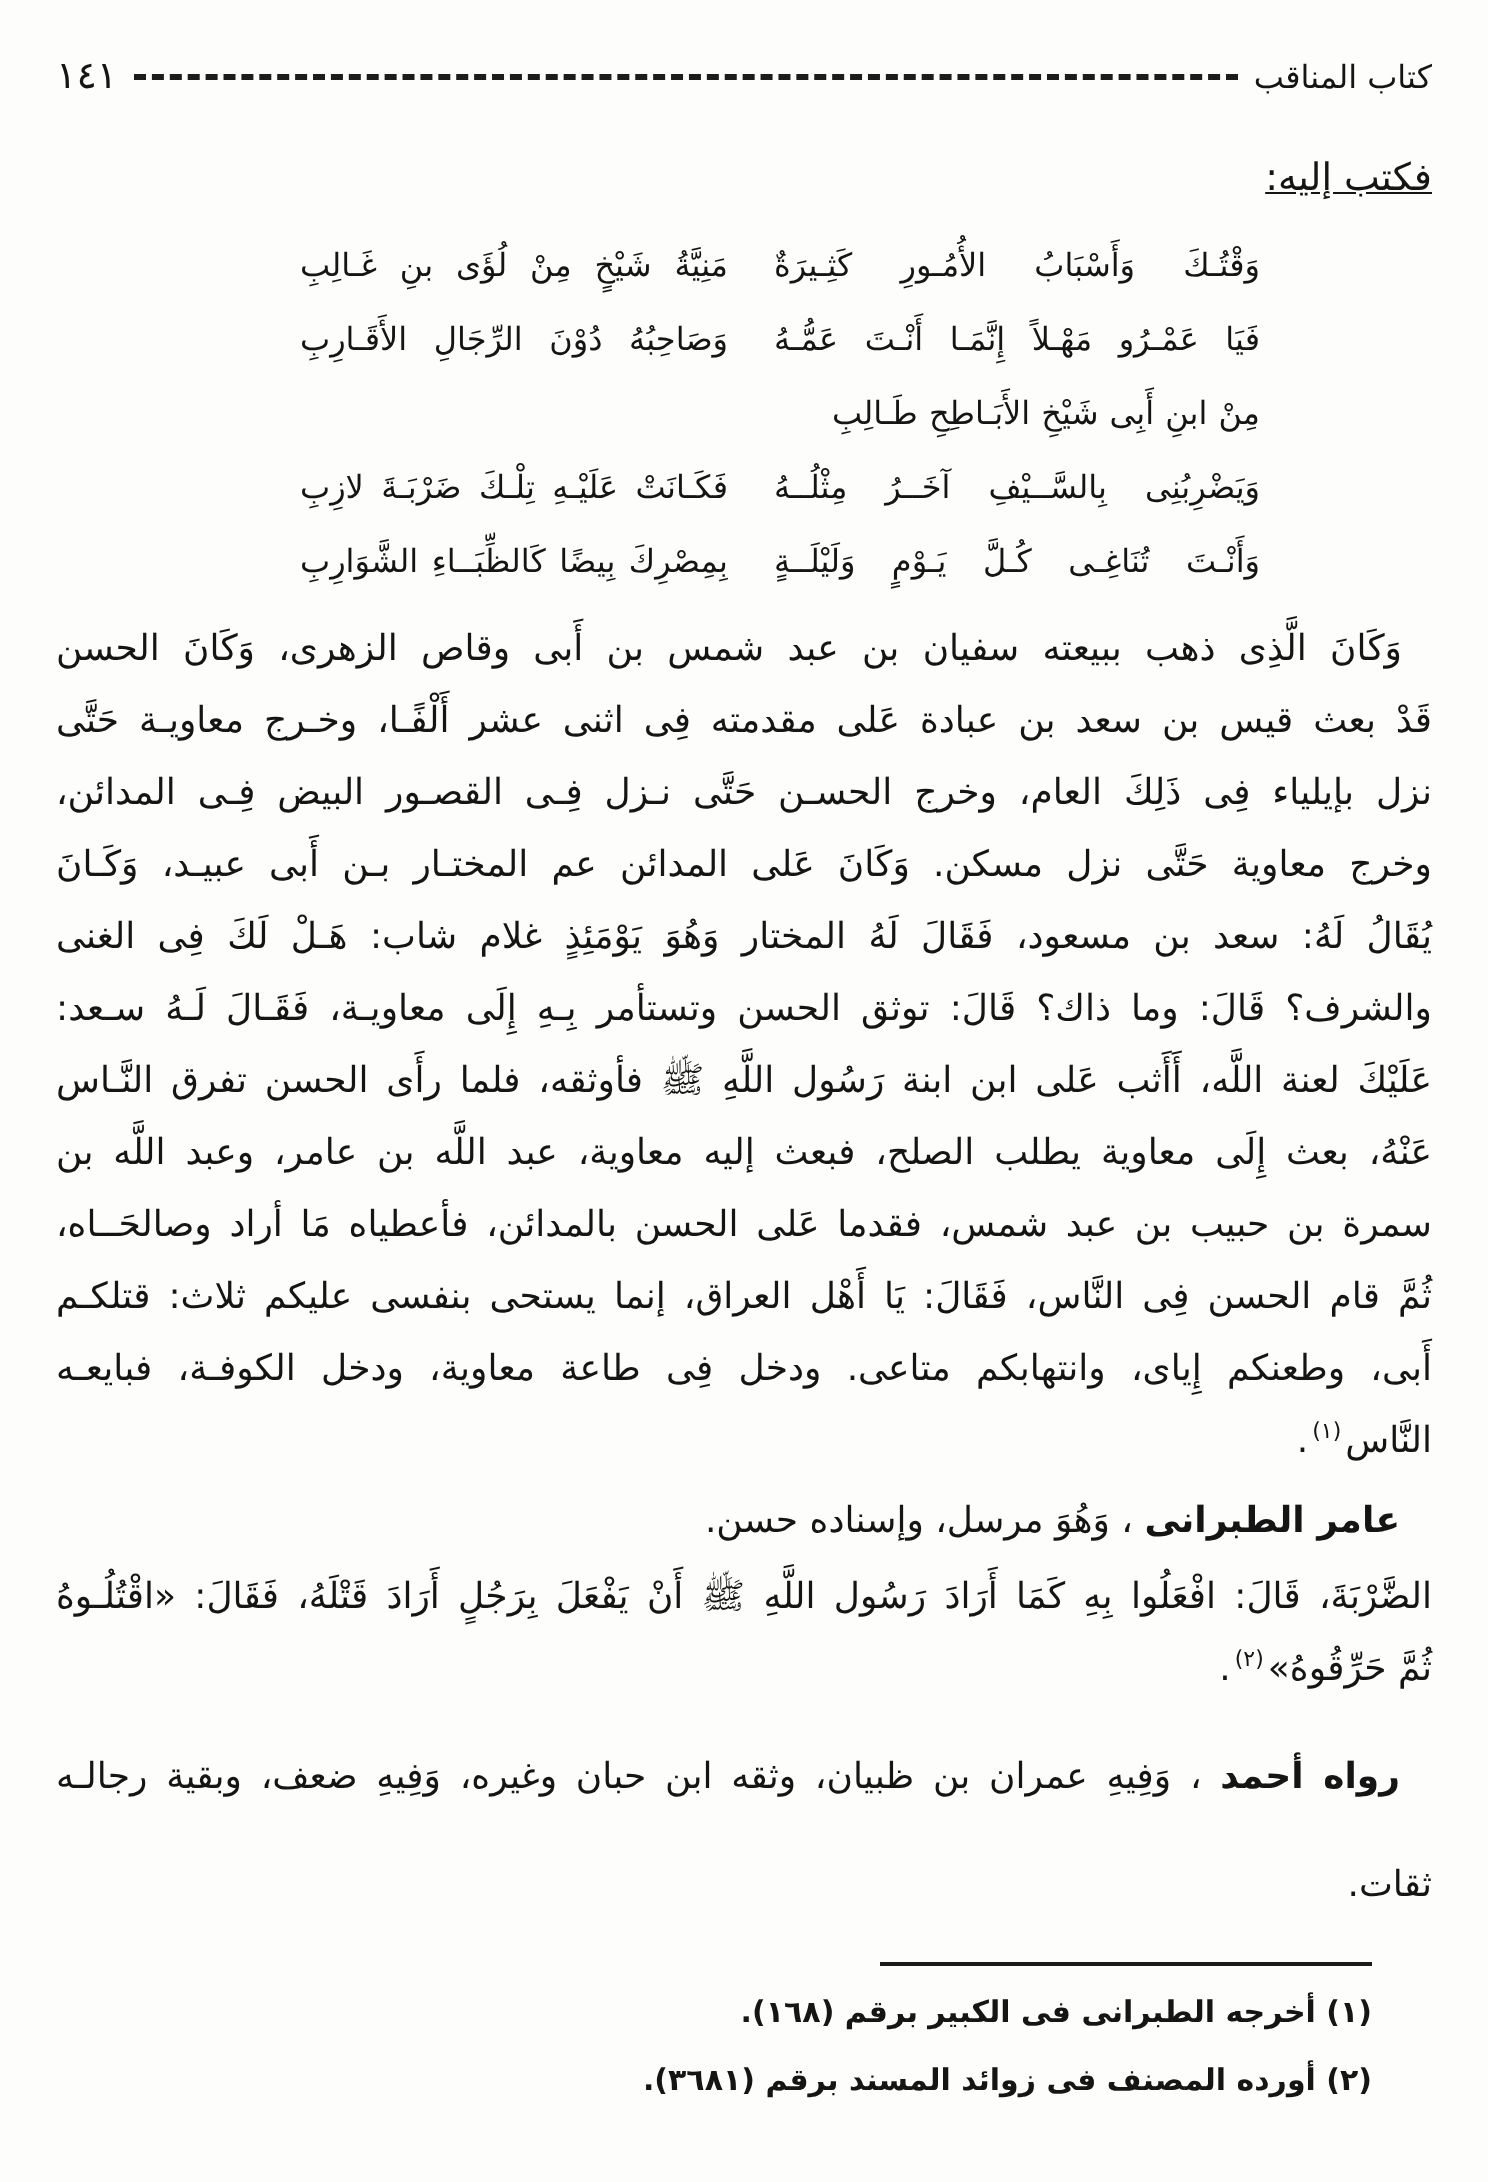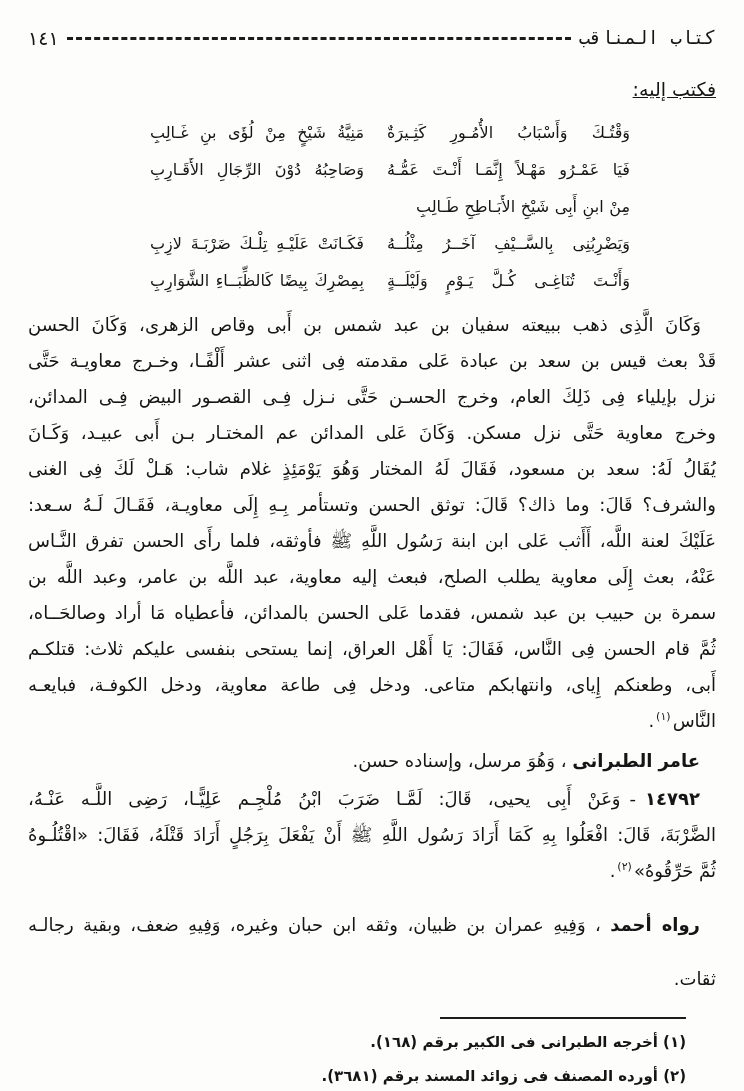--- a/index.html
+++ b/index.html
@@ -11,21 +11,21 @@
     box-sizing: border-box;
     padding: 14px 28px 0 28px;
     background: #fdfdfb;
     color: #151515;
     direction: rtl;
     font-family: "DejaVu Sans", sans-serif;
     overflow: hidden;
   }
   
   .header { display: flex; align-items: center; height: 32px; margin-top: 8px; }
-  .header .title { font-size: 19px; white-space: nowrap; font-family: Liberation Mono, monospace; }
+  .header .title { font-size: 16px; white-space: nowrap; }
   .header .dashes { flex: 1; height: 0; border-top: 3px dashed #1c1c1c; margin: 0 8px; }
   .header .pagenum { font-size: 19px; letter-spacing: 2px; white-space: nowrap; }
 
   .intro { margin: 22px 0 0 0; font-size: 19px; line-height: 26px; text-decoration: underline; }
 
   
   .poem { width: 480px; margin: 12px 86px 0 auto; }
   .verse { display: flex; justify-content: space-between; line-height: 37px; }
   .hemi { font-size: 16px; text-align: justify; text-align-last: justify; overflow: hidden; white-space: nowrap; }
   .hemi.first { width: 243px; }
@@ -122,23 +122,20 @@
     </section>
   <div class="line endline">
     <span>النَّاس</span><sup class="fnmark">(١)</sup><span>.</span>
   </div>
 
   <p class="line attrib">
     <b>عامر الطبرانى</b><span> ، وَهُوَ مرسل، وإسناده حسن.</span>
   </p>
 
   <section class="hadith">
-    <div class="line just hline1">
-      <b class="hnum">١٤٧٩٢</b><span class="hsep">-</span><span>وَعَنْ أَبِى يحيى، قَالَ: لَمَّـا ضَرَبَ ابْنُ مُلْجِـم عَلِيًّـا، رَضِى اللَّـه عَنْـهُ،</span>
-    </div>
     <div class="line just">الضَّرْبَةَ، قَالَ: افْعَلُوا بِهِ كَمَا أَرَادَ رَسُول اللَّهِ ﷺ أَنْ يَفْعَلَ بِرَجُلٍ أَرَادَ قَتْلَهُ، فَقَالَ: «اقْتُلُـوهُ</div>
     <div class="line endline">
       <span>ثُمَّ حَرِّقُوهُ»</span><sup class="fnmark">(٢)</sup><span>.</span>
     </div>
   </section>
 
   <p class="line just attrib2">
     <b>رواه أحمد</b><span> ، وَفِيهِ عمران بن ظبيان، وثقه ابن حبان وغيره، وَفِيهِ ضعف، وبقية رجالـه</span>
   </p>
   <div class="line endline attrib2-last">ثقات.</div>

